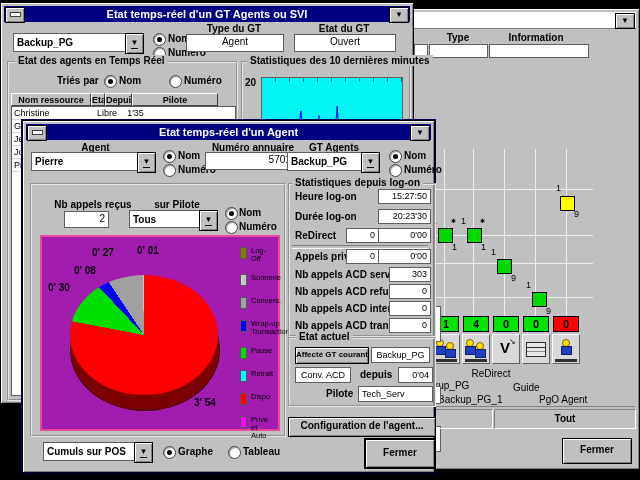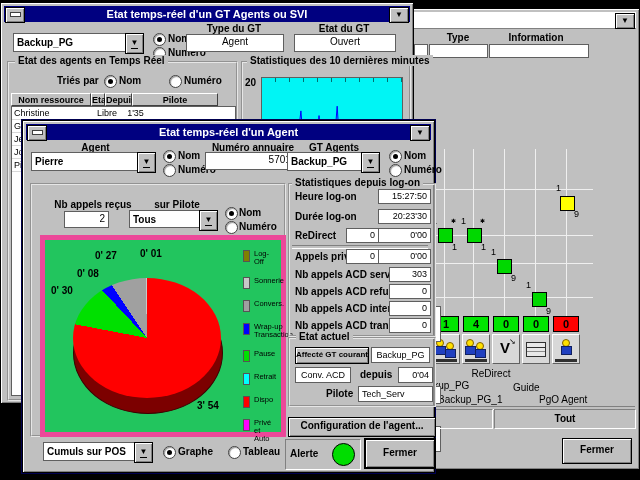--- a/index.html
+++ b/index.html
@@ -46,21 +46,21 @@
   .listbox{position:absolute;background:#fff;border:1px solid #5f5f5f;}
   .trow{height:12px;border-bottom:1px solid #d8d8d8;white-space:nowrap;}
   .td{display:inline-block;font-size:9px;line-height:12px;vertical-align:top;overflow:hidden;box-sizing:border-box;}
   
   .plot{position:absolute;background:#00f5f5;border:1px solid #5f5f5f;}
   .plot .ticks{position:absolute;left:0;right:0;top:0;height:4px;
         background-image:repeating-linear-gradient(to right,transparent 0 13px,#007070 13px 14px);}
   .plot .mid{position:absolute;left:0;right:0;top:50%;border-top:1px solid #8aa;}
   .plot svg{position:absolute;left:0;top:0;width:100%;height:100%;}
   
-  .piebox{position:absolute;background:#22c55e;border:5px solid #ec4899;text-decoration:underline;}
+  .piebox{position:absolute;background:#a21caf;border:2px solid #ec4899;text-decoration:underline;}
   .pie,.pierim{position:absolute;border-radius:50%;}
   .pierim{background:#7c0000;border:1px solid #3c0000;}
   .callout{position:absolute;font-size:10px;font-weight:bold;white-space:nowrap;}
   .leg-item{display:flex;gap:4px;margin-bottom:11px;font-size:7.5px;line-height:8px;align-items:flex-start;padding-left:20px;}
   .leg-sw{flex:0 0 auto;width:5px;height:10px;border:1px solid #555;}
   
   .vline{position:absolute;width:1px;background:#efefef;}
   .hline{position:absolute;height:1px;background:#efefef;}
   .node{position:absolute;width:13px;height:13px;border:1px solid #000;}
   .node.green{background:#00d800;}
@@ -368,20 +368,16 @@
       <div class="fld ctr" style="left:81px;top:8px;width:57px;height:14px;font-size:9px;line-height:14px;">Backup_PG</div>
       <div class="fld ctr" style="left:5px;top:28px;width:54px;height:14px;font-size:9px;line-height:14px;">Conv. ACD</div>
       <div class="lbl" style="left:70px;top:30px;">depuis</div>
       <div class="fld rgt" style="left:108px;top:28px;width:30px;height:14px;font-size:9px;line-height:14px;">0'04</div>
       <div class="lbl" style="left:36px;top:49px;">Pilote</div>
       <div class="fld lft" style="left:68px;top:47px;width:70px;height:14px;font-size:9px;line-height:14px;">Tech_Serv</div>
     </div>
 
     <div class="btn" style="left:265px;top:296px;width:146px;height:18px;line-height:16px;">Configuration de l'agent...</div>
 
-    <div class="alertframe" style="left:262px;top:318px;width:74px;height:29px;">
-      <span class="lbl" style="left:4px;top:8px;">Alerte</span>
-      <span class="alertcircle" id="alert-circle" style="left: 46px; top: 3px; background: rgb(0, 221, 0);"></span>
-    </div>
     <div class="btn default" style="left:342px;top:318px;width:68px;height:27px;line-height:25px;">Fermer</div>
   </div>
 
 </div>
 
 </body></html>

